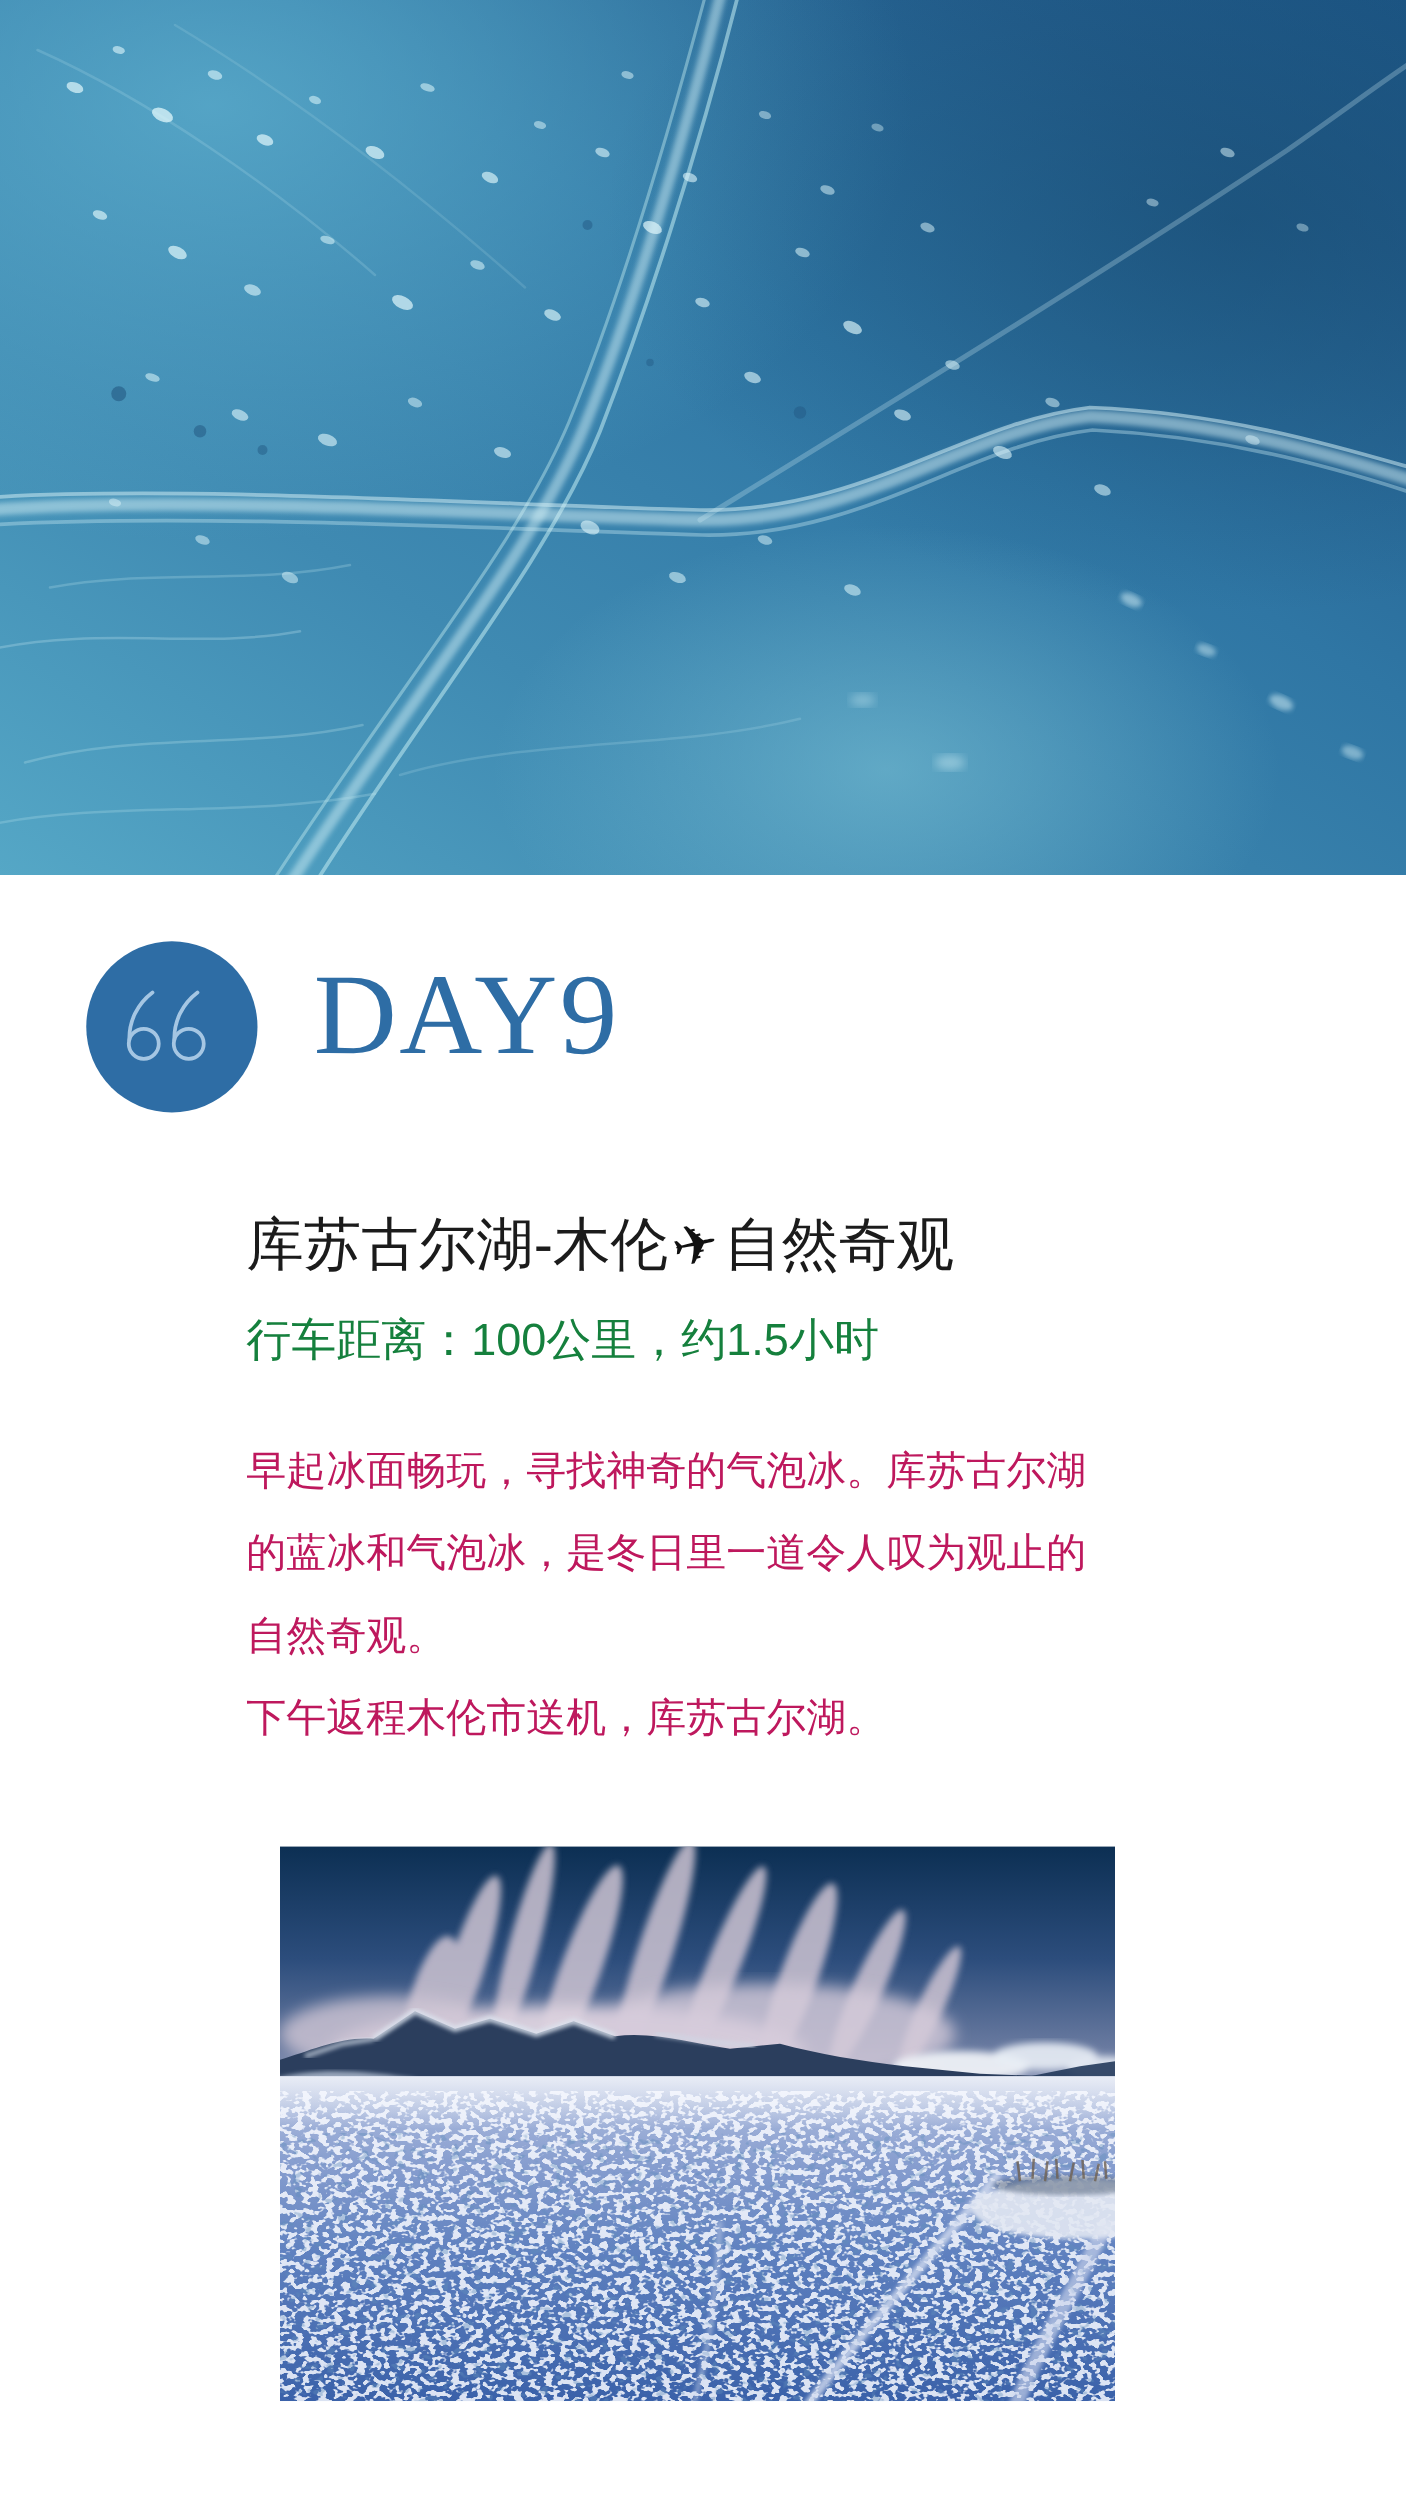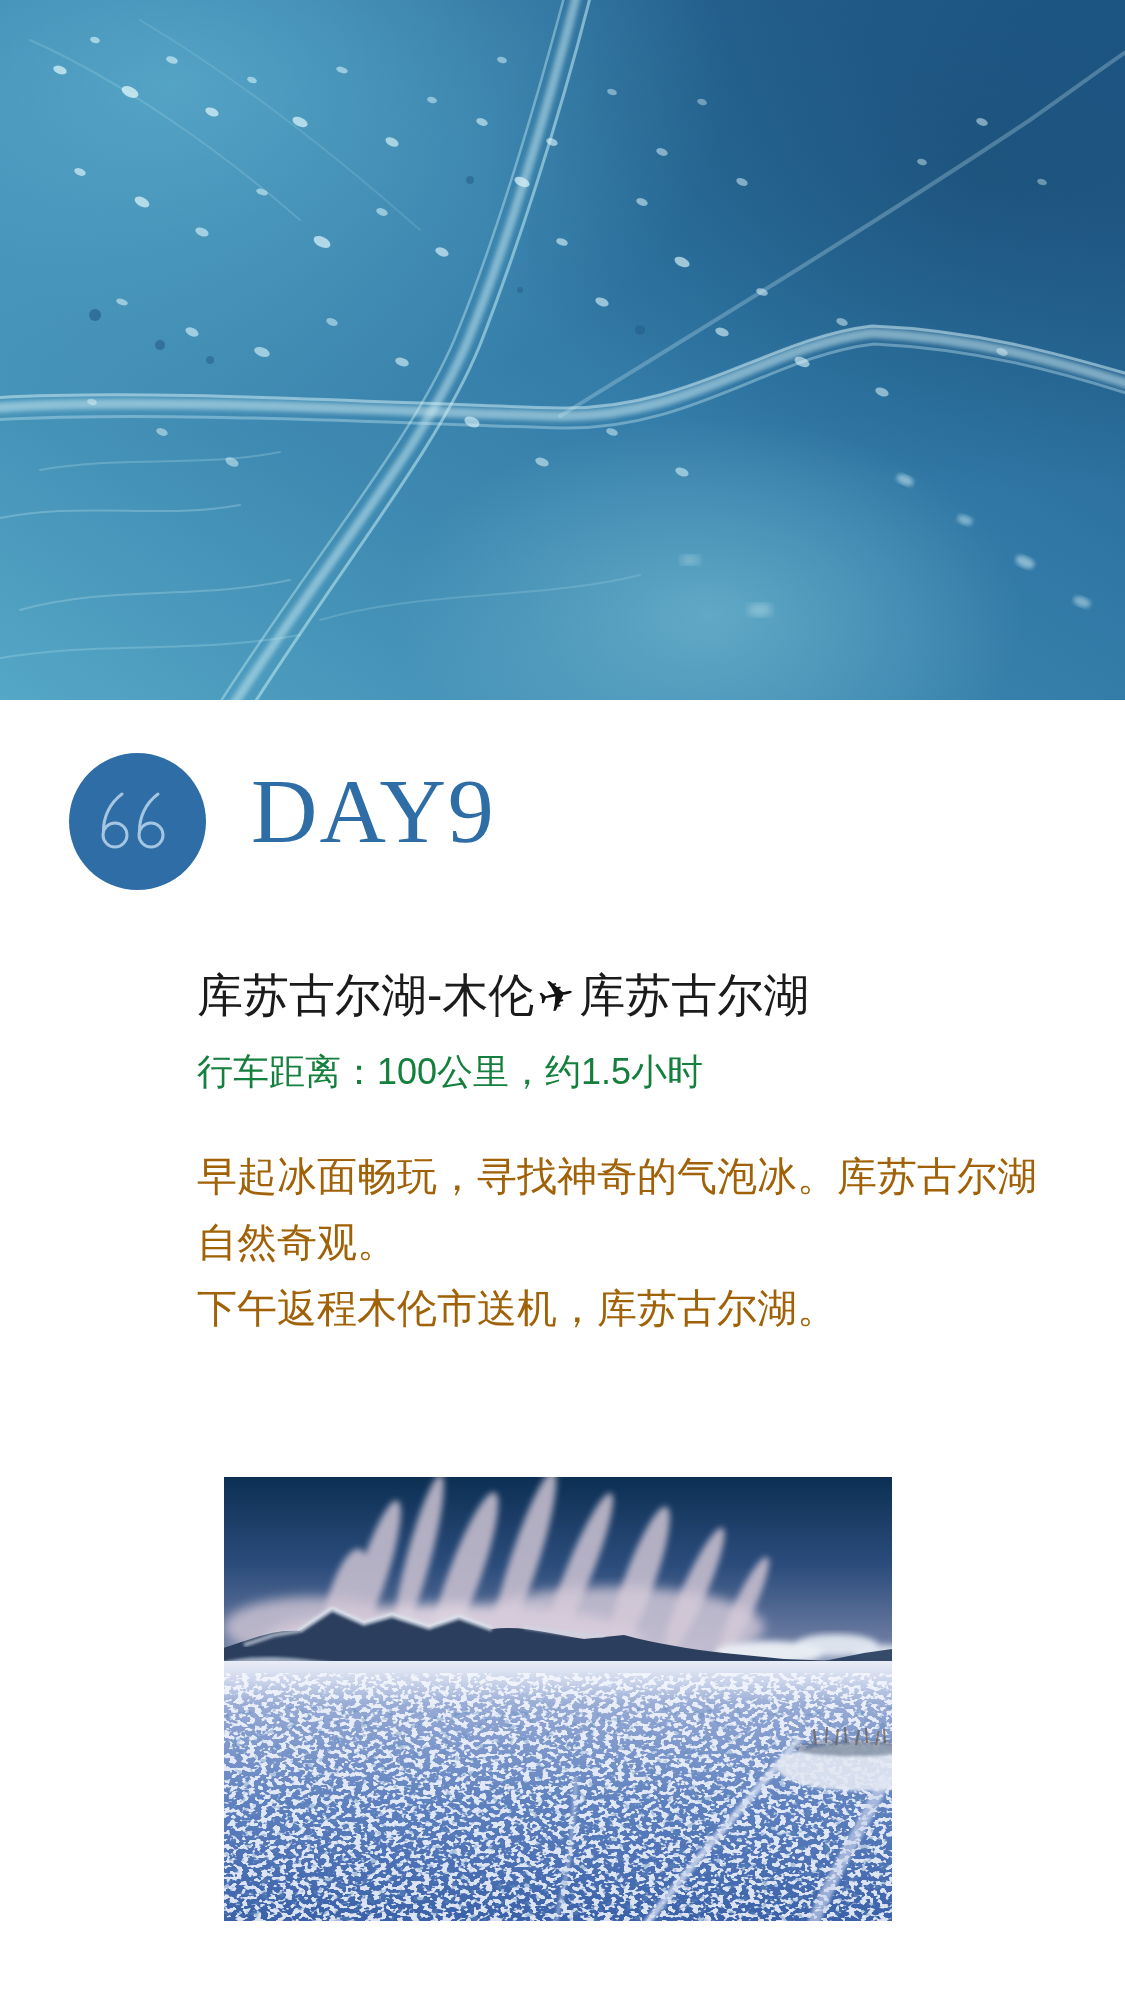--- a/index.html
+++ b/index.html
@@ -26,21 +26,21 @@
   .route-title .plane{
     display:inline-block;font-family:"DejaVu Sans",sans-serif;font-size:44px;color:#111;
     transform:rotate(-12deg);padding:0 4px;
   }
   .distance-line{
     position:absolute;left:197px;top:1050px;line-height:1.2;
     font-size:36px;color:#15803d;white-space:nowrap;
   }
   .body-text{
     position:absolute;left:197px;top:1143px;width:840px;
-    font-size:40px;line-height:66px;color:#a16207;
+    font-size:32px;line-height:66px;color:#be185d;
   }
   .body-text .line{white-space:nowrap;}
   .footer-photo{
     position:absolute;left:224px;top:1477px;width:668px;height:444px;overflow:hidden;
   }
   .footer-photo svg{display:block;width:100%;height:100%;}
 </style>
 </head>
 <body>
 
@@ -174,26 +174,27 @@
         <circle cx="22" cy="48" r="12"></circle>
         <path d="M 10.5 45 C 10 30 17 16 29 7"></path>
         <circle cx="58" cy="48" r="12"></circle>
         <path d="M 46.5 45 C 46 30 53 16 65 7"></path>
       </g>
     </svg>
   </div>
 
   <div class="day-title">DAY9</div>
 
-  <div class="route-title"><span>库苏古尔湖-木伦</span><span class="plane">✈</span><span>库苏古尔湖</span></div>
+  <div class="route-title"><span>库苏古尔湖-木伦</span><span class="plane">✈</span><span>自然奇观</span></div>
 
   <div class="distance-line">行车距离：100公里，约1.5小时</div>
 
   <div class="body-text">
     <div class="line">早起冰面畅玩，寻找神奇的气泡冰。库苏古尔湖</div>
+    <div class="line">的蓝冰和气泡冰，是冬日里一道令人叹为观止的</div>
     <div class="line">自然奇观。</div>
     <div class="line">下午返程木伦市送机，库苏古尔湖。</div>
   </div>
 
   <div class="footer-photo">
     <svg viewBox="0 0 668 444" preserveAspectRatio="none">
       <defs>
         <linearGradient id="skyGrad" x1="0" y1="0" x2="0" y2="1">
           <stop offset="0%" stop-color="#0c2f53"></stop>
           <stop offset="45%" stop-color="#2c4d7c"></stop>

